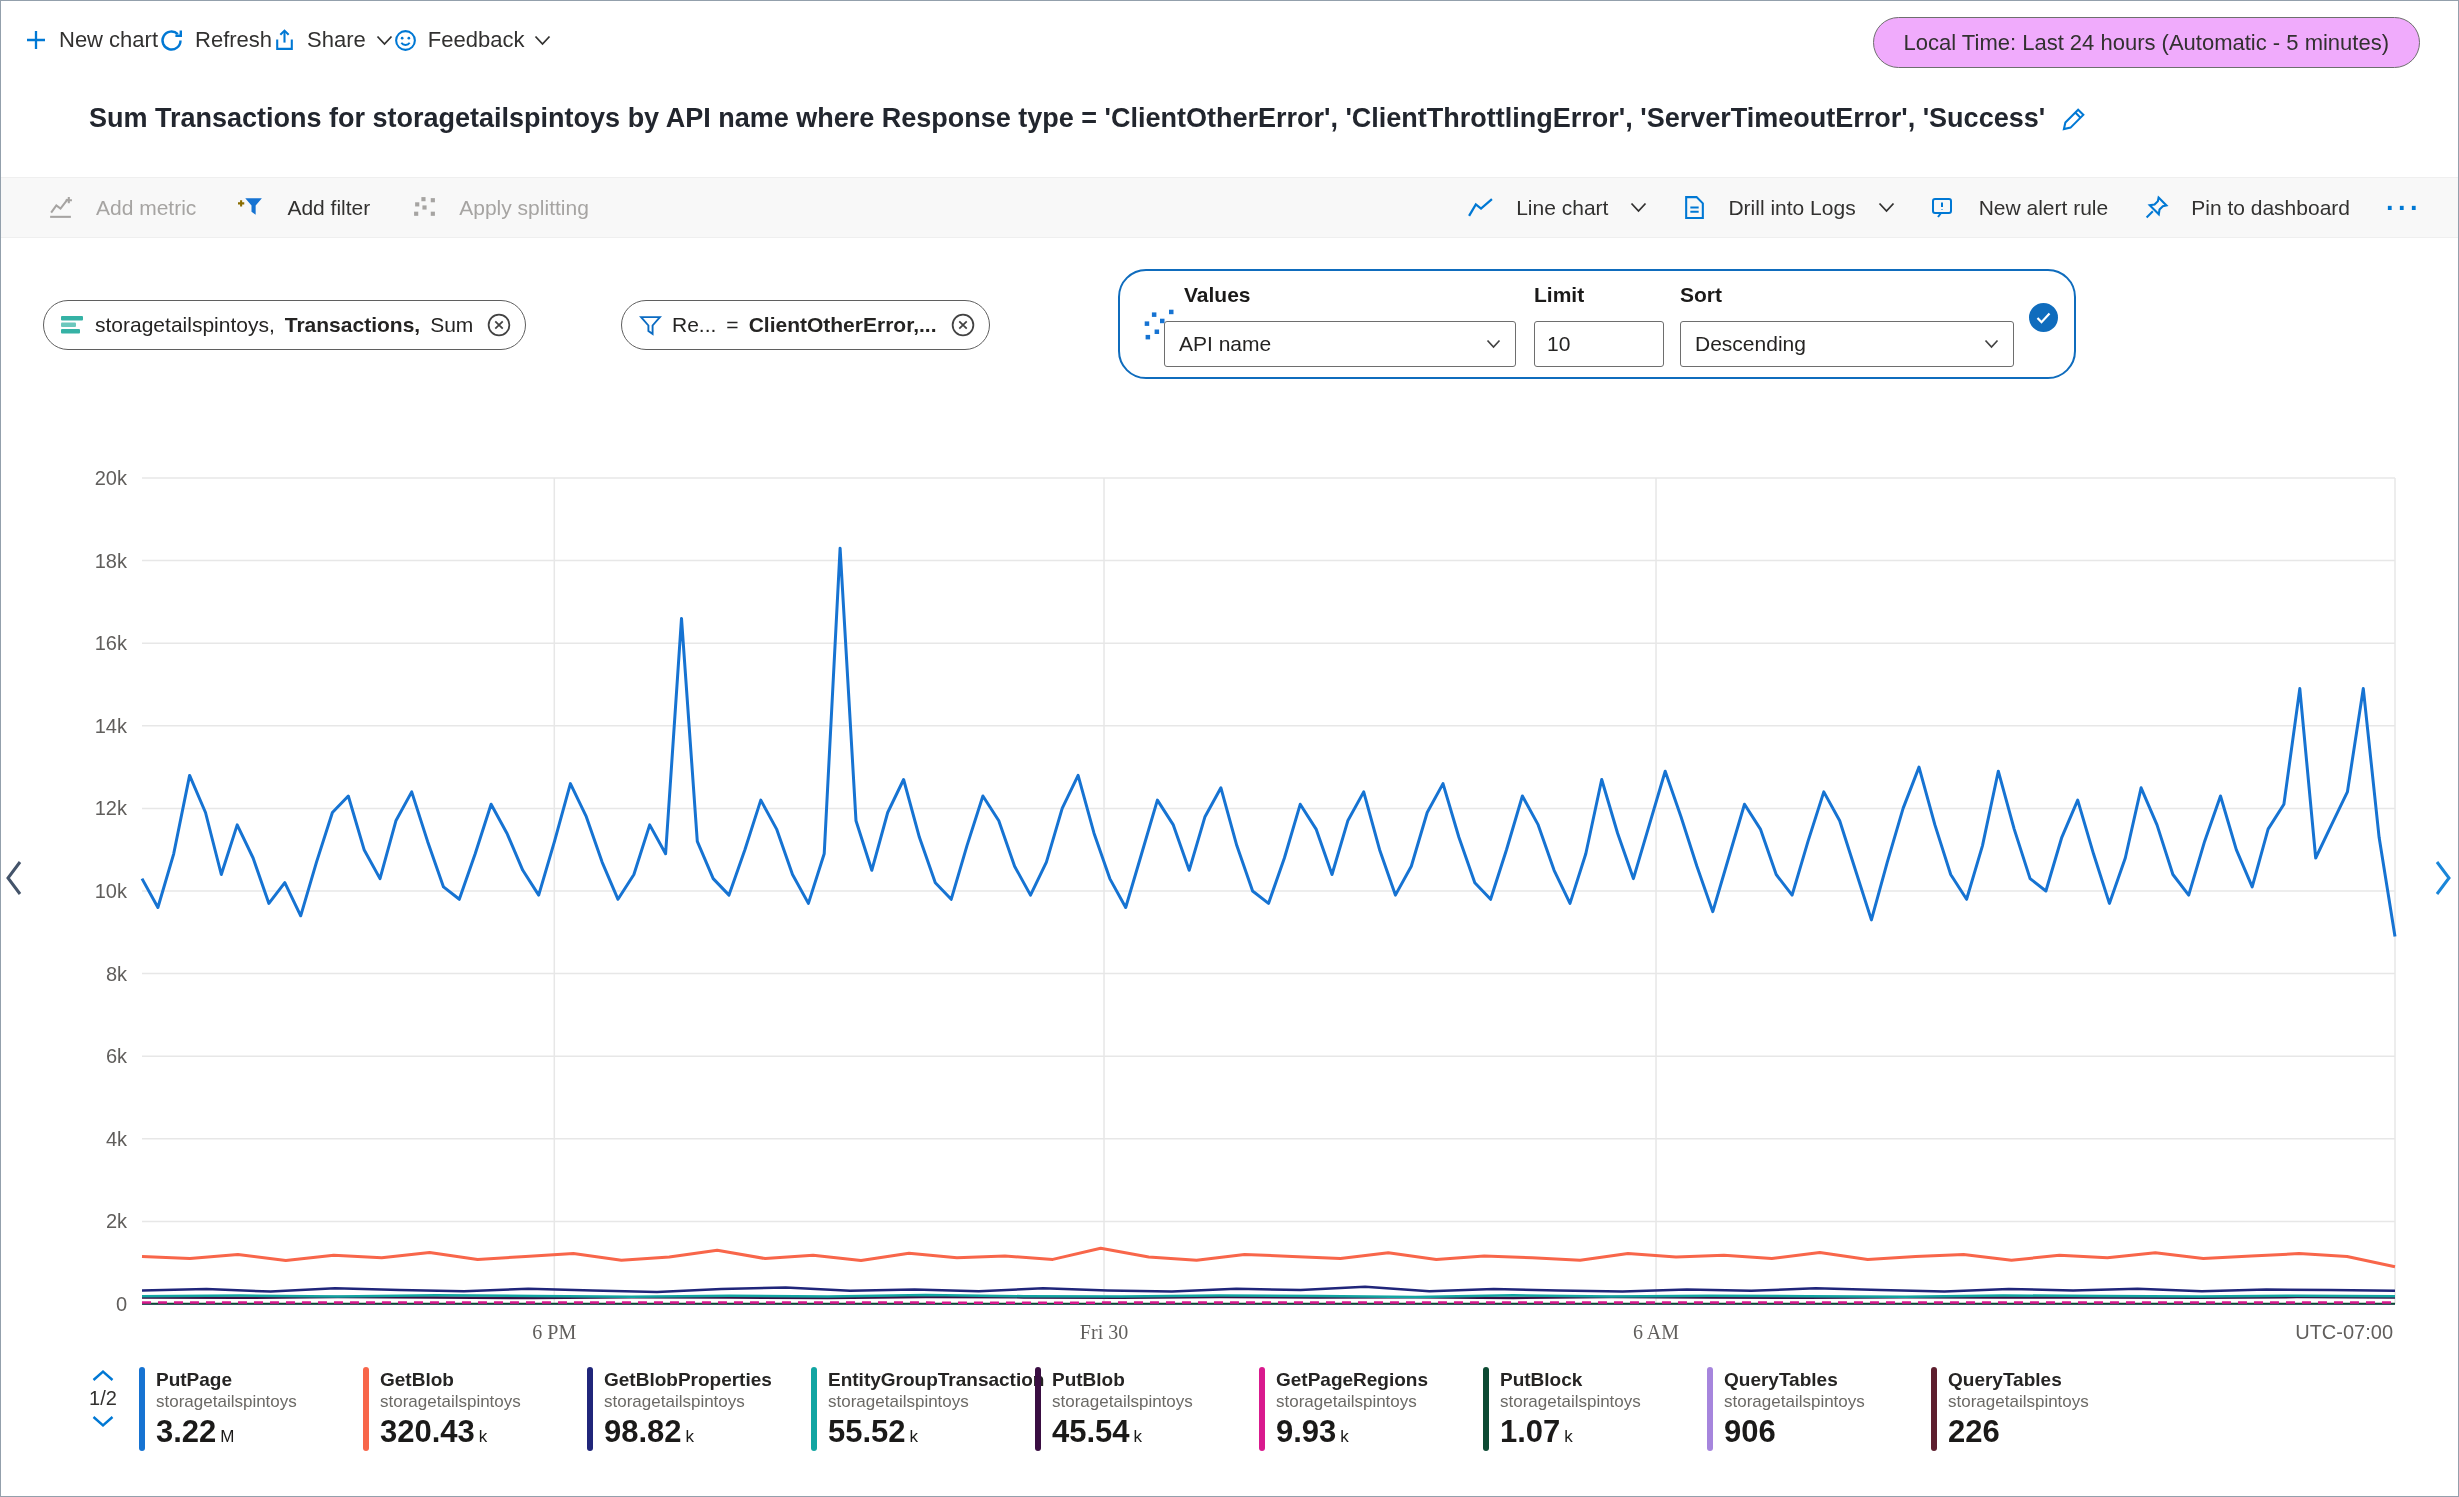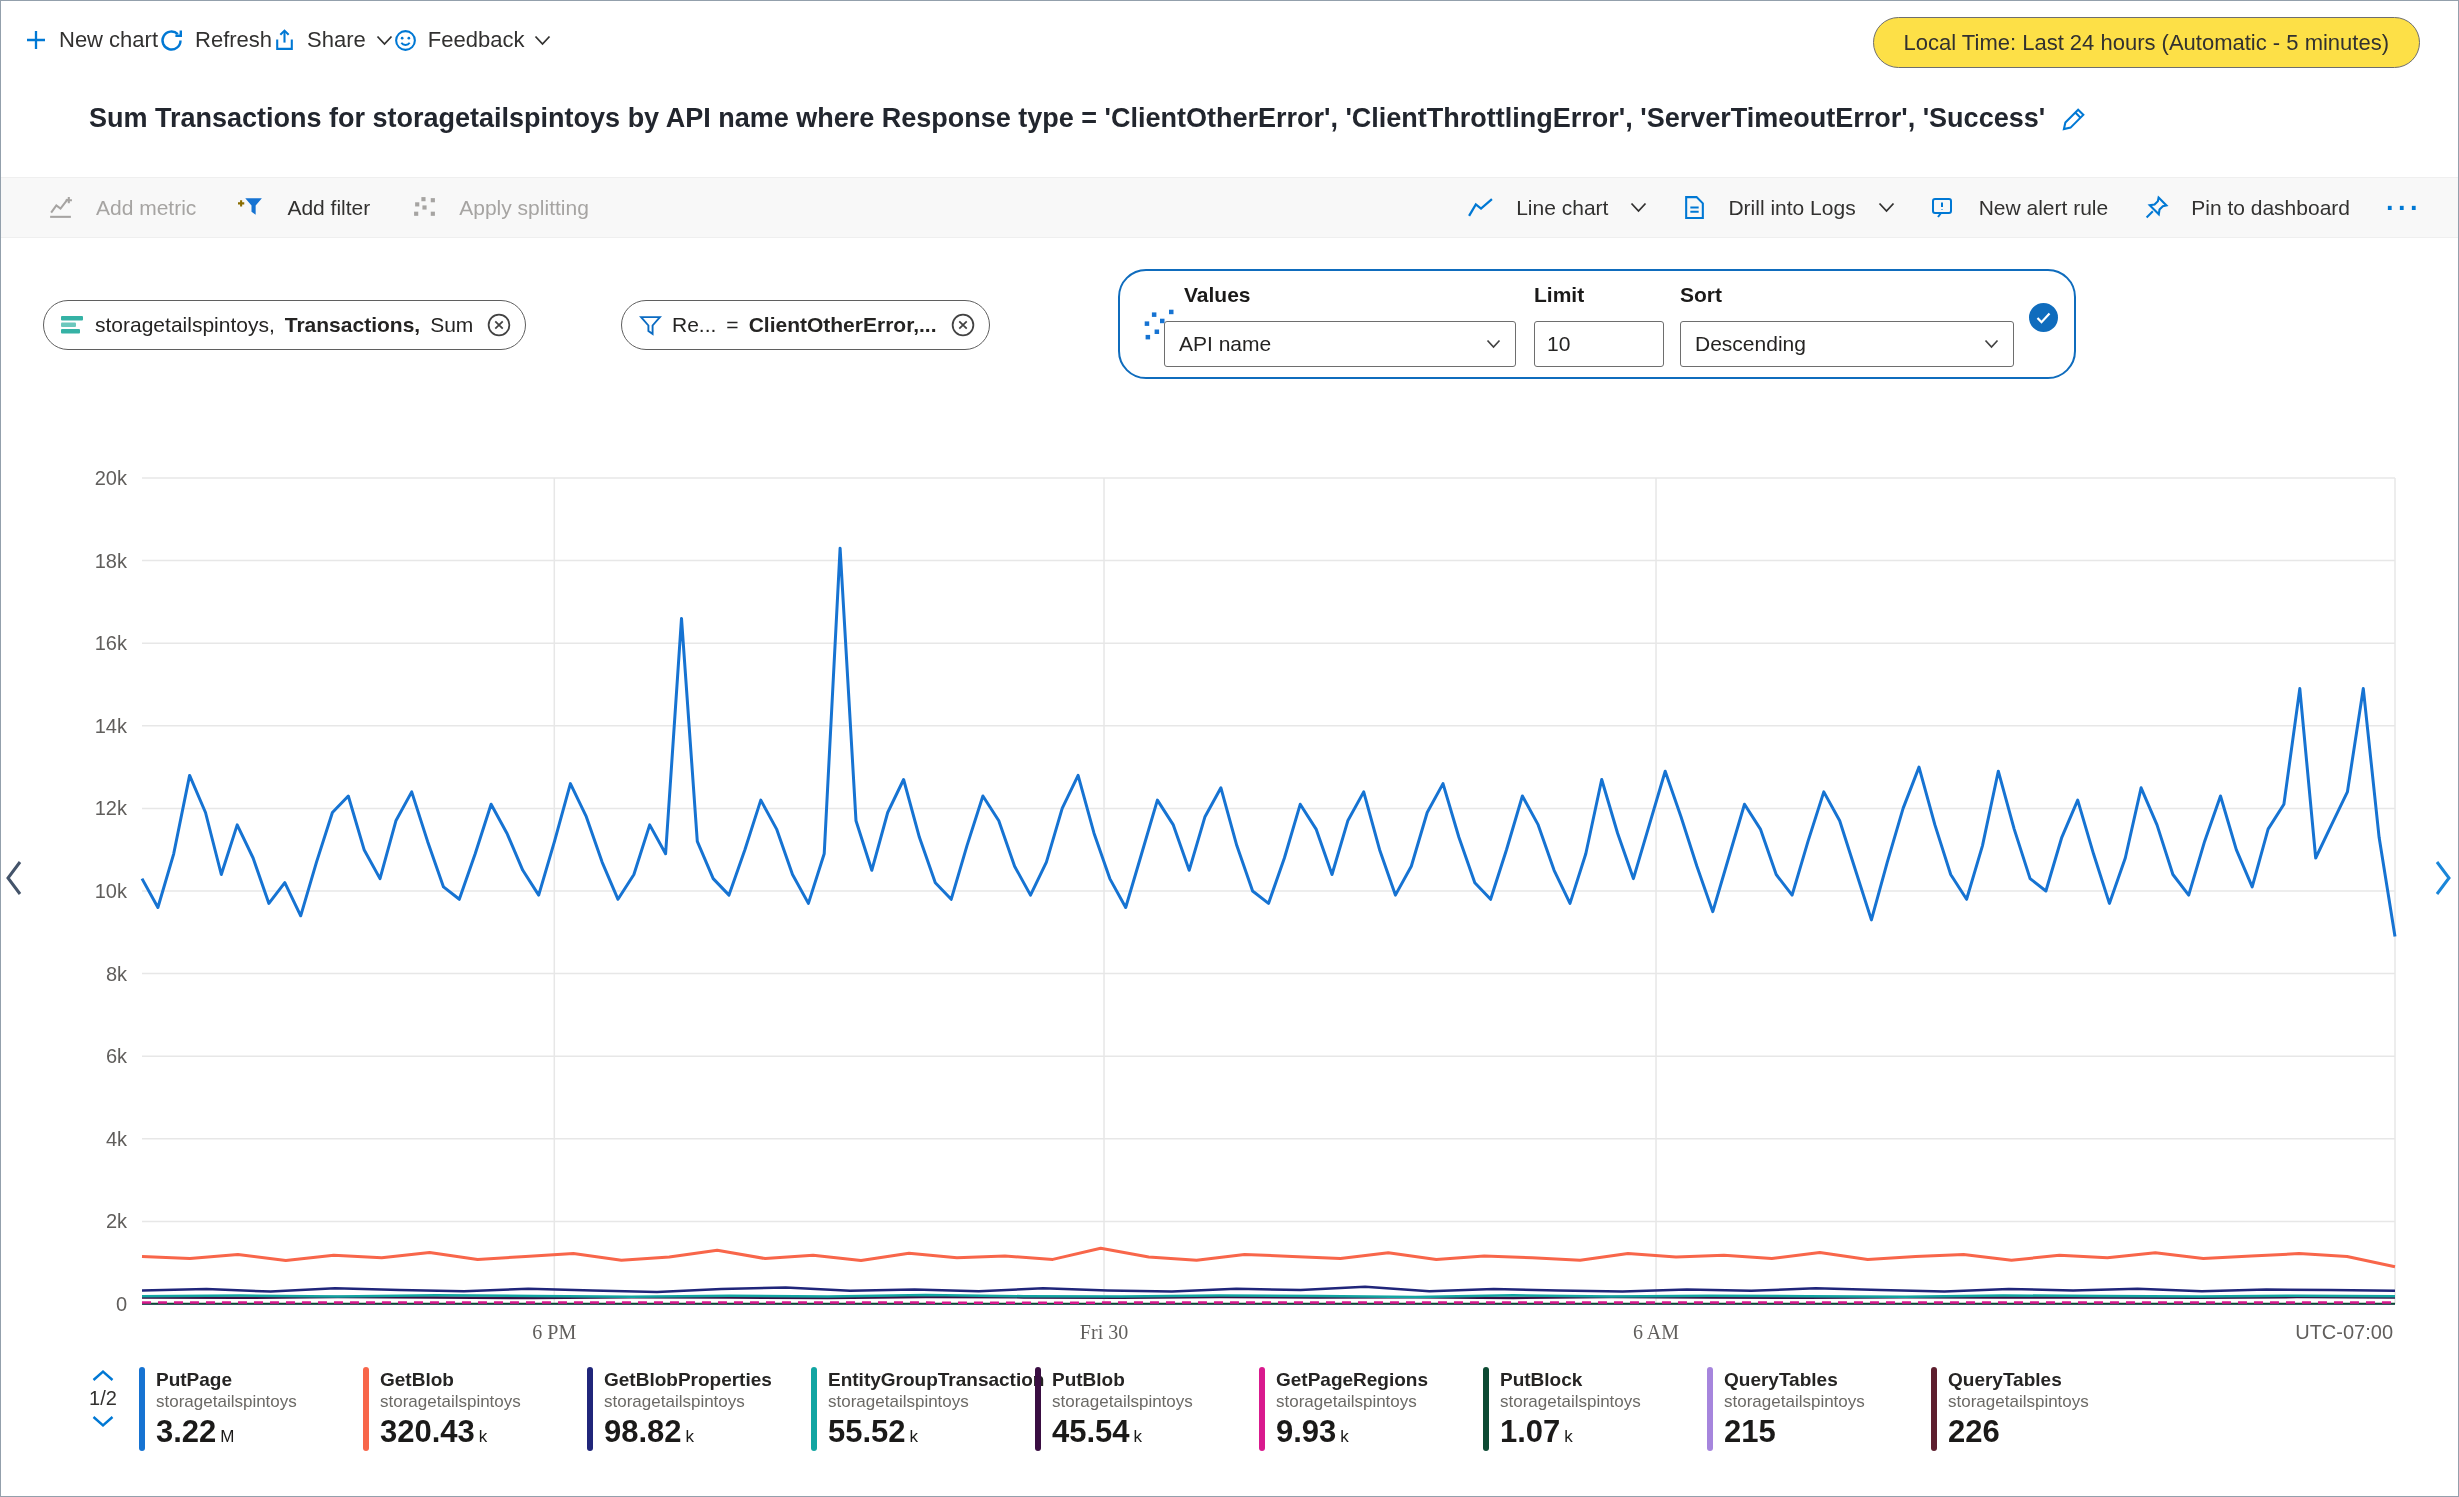--- a/index.html
+++ b/index.html
@@ -3,21 +3,21 @@
 <meta charset="utf-8">
 <style>
   * { margin:0; padding:0; box-sizing:border-box; }
   html,body { background:#fff; font-family:"Liberation Sans", sans-serif; }
   .page { position:relative; width:2459px; height:1497px; background:#fff; border:1px solid #93a0ac; overflow:hidden; }
 
   
   .topbar { position:absolute; left:0; top:0; right:0; height:78px; display:flex; align-items:center; padding-left:22px; }
   .tb-item { display:flex; align-items:center; gap:10px; font-size:22px; color:#323130; cursor:pointer; white-space:nowrap; }
   .icw { display:inline-flex; align-items:center; justify-content:center; }
-  .time-pill { position:absolute; right:38px; top:16px; height:51px; border:1px solid #6e6e6e; border-radius:27px; display:flex; align-items:center; padding:0 30px; font-size:22px; color:#323130; background:#fde047; cursor:pointer; }
+  .time-pill { position:absolute; right:38px; top:16px; height:51px; border:1px solid #6e6e6e; border-radius:27px; display:flex; align-items:center; padding:0 30px; font-size:22px; color:#323130; background:#f0abfc; cursor:pointer; }
 
   
   .title-row { position:absolute; left:52px; top:102px; right:30px; display:flex; align-items:center; gap:16px; }
   .title-row h1 { font-size:27px; font-weight:700; color:#22262e; white-space:nowrap;margin-left:36px; }
 
   
   .chart-toolbar { position:absolute; left:0; right:0; top:176px; height:61px; background:#f8f8f8; border-top:1px solid #efefef; border-bottom:1px solid #efefef; display:flex; align-items:center; padding:0 36px 0 46px; }
   .ct-left { display:flex; align-items:center; gap:42px; }
   .ct-right { margin-left:auto; display:flex; align-items:center; gap:36px; }
   .ct-item { display:flex; align-items:center; gap:22px; font-size:21px; color:#323130; cursor:pointer; white-space:nowrap; }
@@ -444,21 +444,21 @@
             <span class="lunit">k</span>
           </div>
         </div>
       </div>
       <div class="legend-item">
         <div class="lbar" style="background: rgb(166, 133, 221);"></div>
         <div class="ltxt">
           <div class="lname">QueryTables</div>
           <div class="lscope">storagetailspintoys</div>
           <div class="lval">
-            <span>215</span>
+            <span>906</span>
             <span class="lunit"></span>
           </div>
         </div>
       </div>
       <div class="legend-item">
         <div class="lbar" style="background: rgb(94, 31, 47);"></div>
         <div class="ltxt">
           <div class="lname">QueryTables</div>
           <div class="lscope">storagetailspintoys</div>
           <div class="lval">

